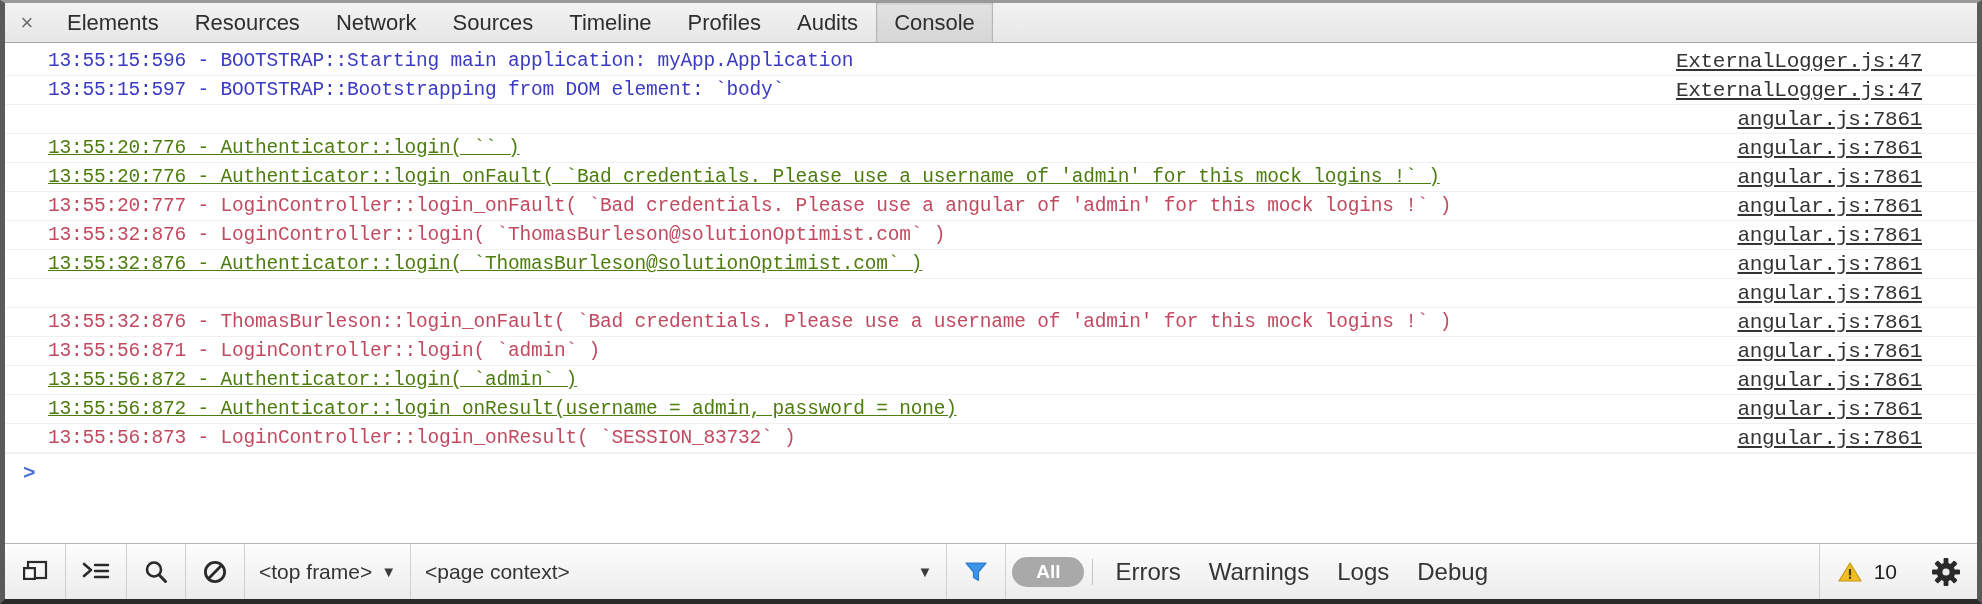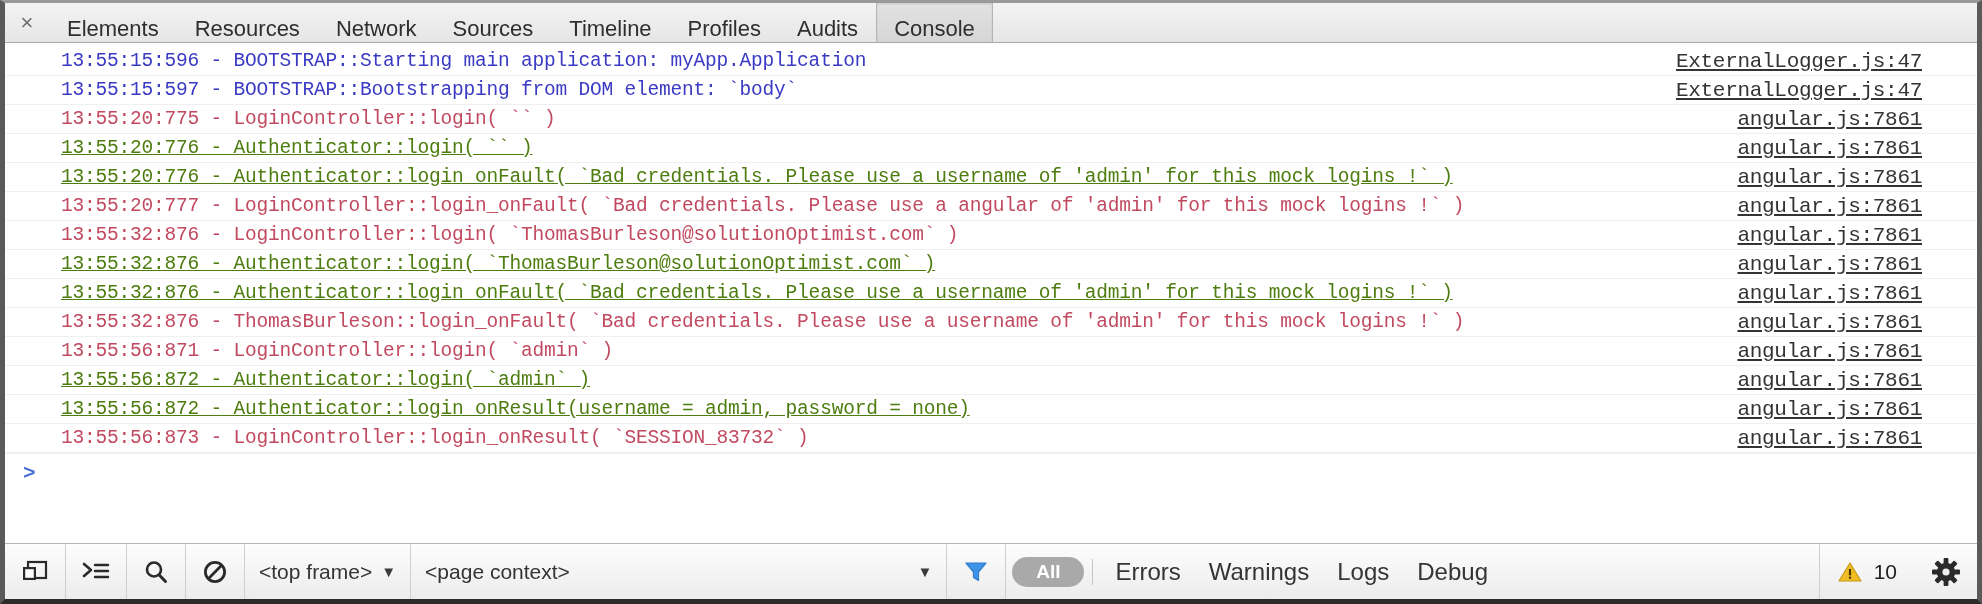--- a/index.html
+++ b/index.html
@@ -31,21 +31,21 @@
     position:relative;
   }
   .close-btn{
     width:44px;display:flex;align-items:center;justify-content:center;
     font-size:22px;color:#6e6e6e;font-family:"Liberation Sans",sans-serif;
     line-height:1;font-weight:400;
     cursor:pointer;
   }
   .tabs{display:flex;align-items:stretch;}
   .tab{
-    display:flex;align-items:flex-end;
+    display:flex;align-items:center;
     padding:0 17px;
     font-size:22px;
     color:#2e2e2e;
     font-family:"Liberation Sans",sans-serif;
     cursor:default;
     box-sizing:border-box;
     border-left:1px solid transparent;
     border-right:1px solid transparent;
     white-space:nowrap;
   }
@@ -63,21 +63,21 @@
     overflow:hidden;
     position:relative;
     padding-top:4px;
     box-sizing:border-box;
   }
   .log-row{
     position:relative;
     height:29px;
     line-height:29px;
     border-bottom:1px solid #f0f0f0;
-    padding-left:56px;
+    padding-left:43px;
     padding-right:8px;
     box-sizing:border-box;
     white-space:nowrap;
     font-family:"Liberation Mono",monospace;
     font-size:19.5px;
     letter-spacing:-0.2px;
   }
   .log-msg{display:inline-block;vertical-align:top;}
   .log-src{
     position:absolute;right:55px;top:0;
@@ -191,27 +191,27 @@
       <div class="tab selected">
           <span>Console</span>
         </div>
     </div>
   </div>
 
   <div class="console-body" id="console-body">
 
   <div class="log-row"><span class="log-msg lv-info">13:55:15:596 - BOOTSTRAP::Starting main application: myApp.Application</span><span class="log-src">ExternalLogger.js:47</span></div>
       <div class="log-row"><span class="log-msg lv-info">13:55:15:597 - BOOTSTRAP::Bootstrapping from DOM element: `body`</span><span class="log-src">ExternalLogger.js:47</span></div>
-      <div class="log-row"><span class="log-msg lv-error">13:55:20:775 - LoginController::login( `` )</span><span class="log-src">angular.js:7861</span></div>
+      <div class="log-row"><span class="log-src">angular.js:7861</span></div>
       <div class="log-row"><span class="log-msg lv-ok">13:55:20:776 - Authenticator::login( `` )</span><span class="log-src">angular.js:7861</span></div>
       <div class="log-row"><span class="log-msg lv-ok">13:55:20:776 - Authenticator::login_onFault( `Bad credentials. Please use a username of 'admin' for this mock logins !` )</span><span class="log-src">angular.js:7861</span></div>
       <div class="log-row"><span class="log-msg lv-error">13:55:20:777 - LoginController::login_onFault( `Bad credentials. Please use a angular of 'admin' for this mock logins !` )</span><span class="log-src">angular.js:7861</span></div>
       <div class="log-row"><span class="log-msg lv-error">13:55:32:876 - LoginController::login( `ThomasBurleson@solutionOptimist.com` )</span><span class="log-src">angular.js:7861</span></div>
       <div class="log-row"><span class="log-msg lv-ok">13:55:32:876 - Authenticator::login( `ThomasBurleson@solutionOptimist.com` )</span><span class="log-src">angular.js:7861</span></div>
-      <div class="log-row"><span class="log-msg lv-ok">13:55:32:876 - Authenticator::login_onFault( `Bad credentials. Please use a username of 'admin' for this mock logins !` )</span><span class="log-src">angular.js:7861</span></div>
+      <div class="log-row"><span class="log-src">angular.js:7861</span></div>
       <div class="log-row"><span class="log-msg lv-error">13:55:32:876 - ThomasBurleson::login_onFault( `Bad credentials. Please use a username of 'admin' for this mock logins !` )</span><span class="log-src">angular.js:7861</span></div>
       <div class="log-row"><span class="log-msg lv-error">13:55:56:871 - LoginController::login( `admin` )</span><span class="log-src">angular.js:7861</span></div>
       <div class="log-row"><span class="log-msg lv-ok">13:55:56:872 - Authenticator::login( `admin` )</span><span class="log-src">angular.js:7861</span></div>
       <div class="log-row"><span class="log-msg lv-ok">13:55:56:872 - Authenticator::login_onResult(username = admin, password = none)</span><span class="log-src">angular.js:7861</span></div>
       <div class="log-row"><span class="log-msg lv-error">13:55:56:873 - LoginController::login_onResult( `SESSION_83732` )</span><span class="log-src">angular.js:7861</span></div>
       <div class="prompt-row"><span>&gt;</span></div>
     </div>
 
   <div class="statusbar">
 

